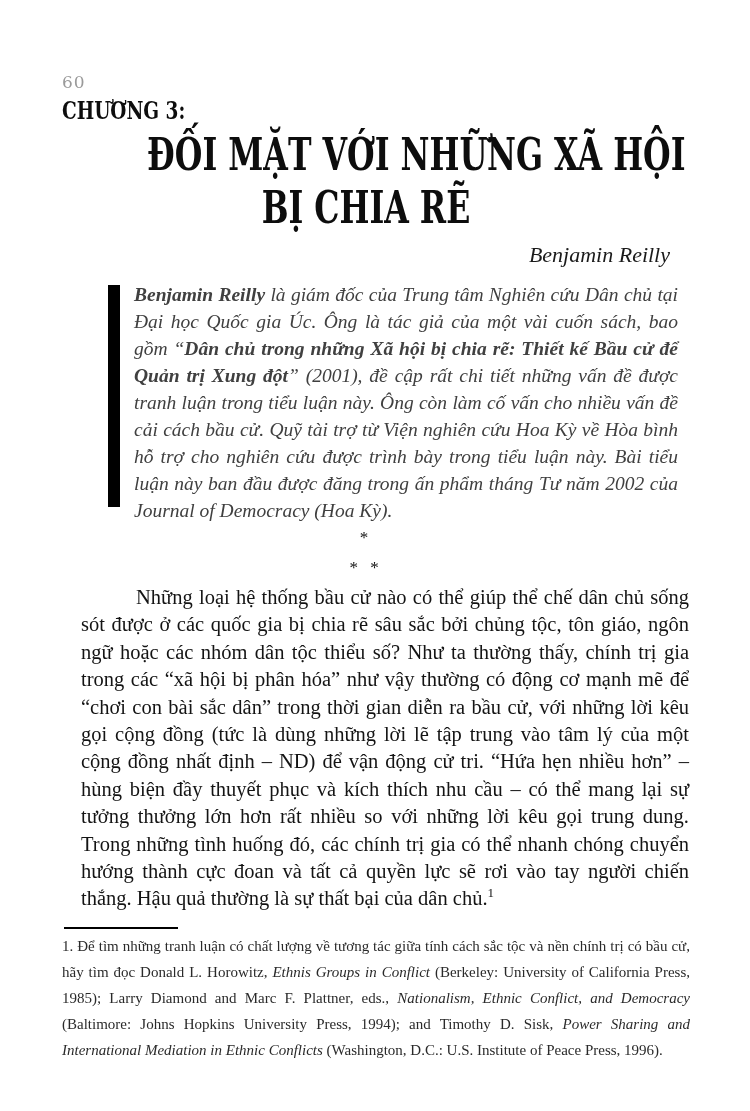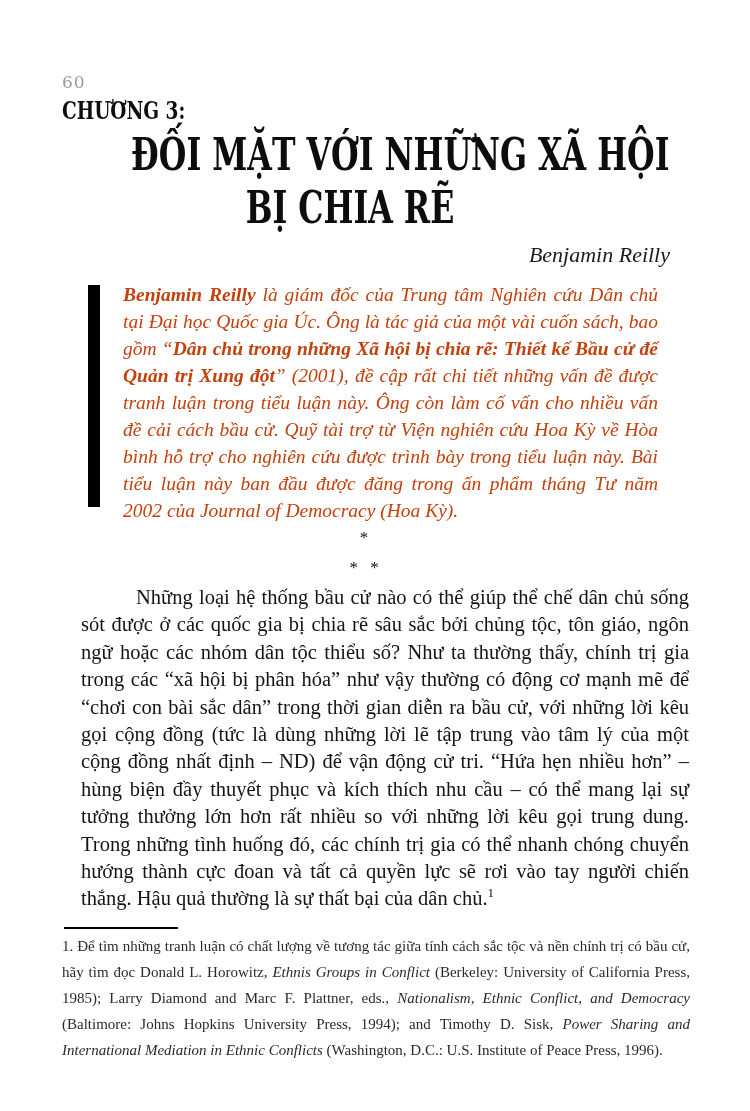--- a/index.html
+++ b/index.html
@@ -33,21 +33,21 @@
     color: #0d0d0d;
     transform: scaleX(0.74);
     transform-origin: left center;
     white-space: nowrap;
     letter-spacing: 0px;
   }
 
   .title {
     position: absolute;
     top: 128px;
-    left: 46px;
+    left: 62px;
     width: 608px;
     text-align: center;
     font-family: "DejaVu Serif", serif;
     font-weight: 800;
     font-size: 44px;
     line-height: 53px;
     color: #0d0d0d;
   }
   .title .title-line {
     display: block;
@@ -63,28 +63,28 @@
     width: 608px;
     text-align: right;
     font-style: italic;
     font-size: 22px;
     color: #1a1a1a;
   }
 
   .bio {
     position: absolute;
     top: 281px;
-    left: 88px;
+    left: 108px;
     width: 570px;
-    padding-left: 35px;
+    padding-left: 26px;
     font-style: italic;
     font-size: 19.5px;
     line-height: 27px;
     text-align: justify;
-    color: #c2410c;
+    color: #404040;
   }
   .bio-bar {
     position: absolute;
     left: 0;
     top: 4px;
     width: 12px;
     height: 222px;
     background: #000000;
   }
   .seg-bold { font-weight: bold; }

